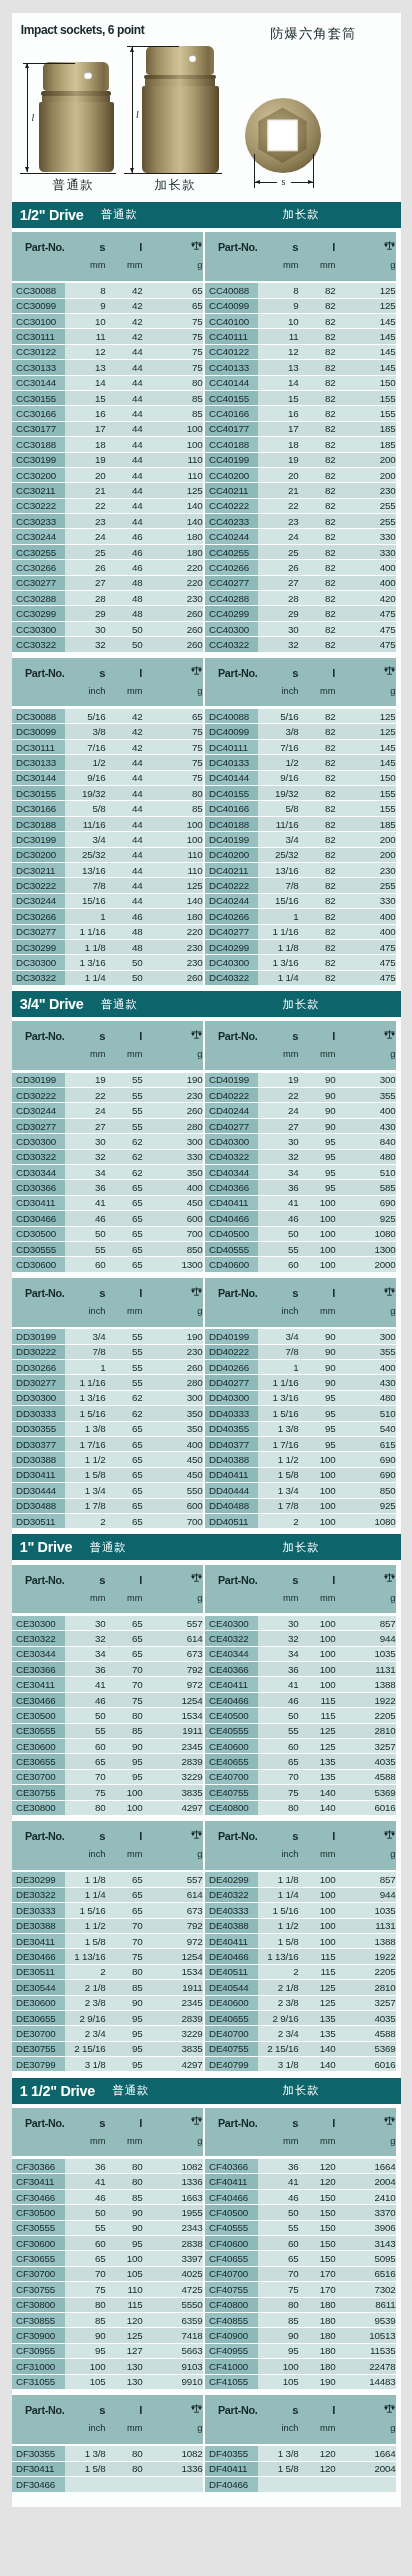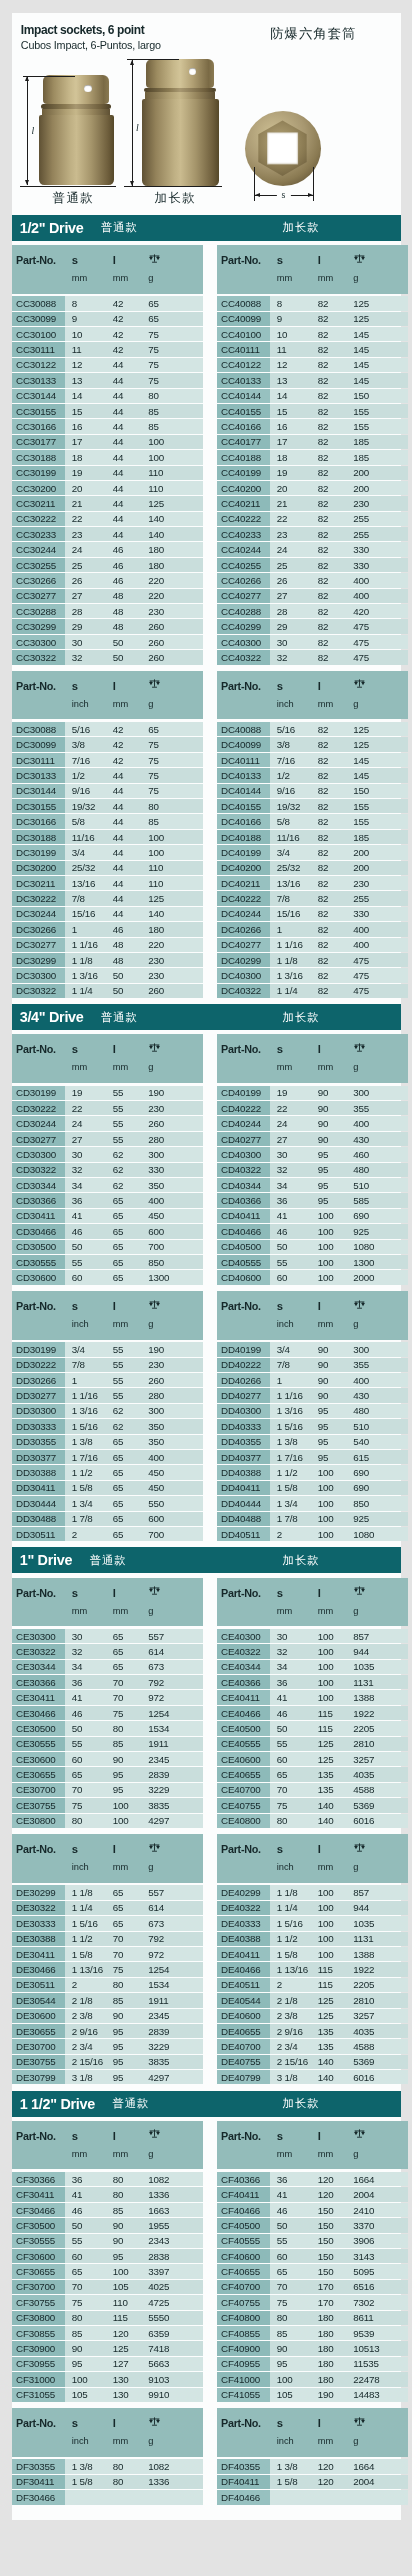--- a/index.html
+++ b/index.html
@@ -57,21 +57,21 @@
   .dim-h::before{left:0;border-right:5.2px solid #1c1c1c;}
   .dim-h::after{right:0;border-left:5.2px solid #1c1c1c;}
   .ext-line{position:absolute;width:0;border-left:0.9px solid #1c1c1c;}
   .dim-label-s{position:absolute;font-size:9.8px;font-family:"Liberation Serif",serif;background:#fcfdfd;padding:0 5.2px;transform:translate(-50%,-55%);}
   
   .band{height:26px;background:#0d646b;color:#fff;display:flex;align-items:center;margin:5.2px 0 4.1px 0;}
   .band-title{font-size:14.4px;font-weight:bold;padding-left:8.2px;letter-spacing:-0.3px;white-space:nowrap;}
   .band-std{font-size:11.3px;letter-spacing:1px;margin-left:17.5px;}
   .band-long{font-size:11.3px;letter-spacing:1px;margin-left:auto;margin-right:81px;}
   
-  .pair{display:flex;gap:14px;margin-bottom:5.2px;}
+  .pair{display:flex;gap:2px;margin-bottom:5.2px;text-align:right;}
   .ptable{width:191px;}
   .thead{
     background:#93bcba;display:grid;
     grid-template-columns:53px 41px 37px 60px;
     grid-template-rows:26px 17.5px;align-items:center;
     padding:2.1px 0 3.1px 0;margin-bottom:2.6px;
   }
   .h-part{font-weight:bold;font-size:10.8px;padding-left:4.6px;letter-spacing:-0.3px;}
   .h-s,.h-l{font-weight:bold;font-size:11.3px;padding-left:7.2px;}
   .h-w{padding-left:5.2px;}
@@ -90,21 +90,20 @@
   .c-l{padding-left:7.2px;}
   .c-w{padding-left:5.7px;}
 </style>
 </head>
 <body>
 
 <div class="page">
 
   <div class="title-block">
     <div class="t-line bold">Impact sockets, 6 point</div>
-    <div class="t-line">Cubos Impact, 6-Puntos, largo</div>
     <div class="title-cn">防爆六角套筒</div>
   </div>
 
   <div class="images">
 
     <div class="sock" style="left:27px;top:20.6px;width:75px;height:110px;">
       <div class="cap">
           <div class="pinhole"></div>
         </div>
       <div class="groove"></div>
@@ -861,21 +860,21 @@
             <div class="trow even">
               <div class="c-part">CD40277</div>
               <div class="c-s">27</div>
               <div class="c-l">90</div>
               <div class="c-w">430</div>
             </div>
             <div class="trow odd">
               <div class="c-part">CD40300</div>
               <div class="c-s">30</div>
               <div class="c-l">95</div>
-              <div class="c-w">460</div>
+              <div class="c-w">840</div>
             </div>
             <div class="trow even">
               <div class="c-part">CD40322</div>
               <div class="c-s">32</div>
               <div class="c-l">95</div>
               <div class="c-w">480</div>
             </div>
             <div class="trow odd">
               <div class="c-part">CD40344</div>
               <div class="c-s">34</div>

